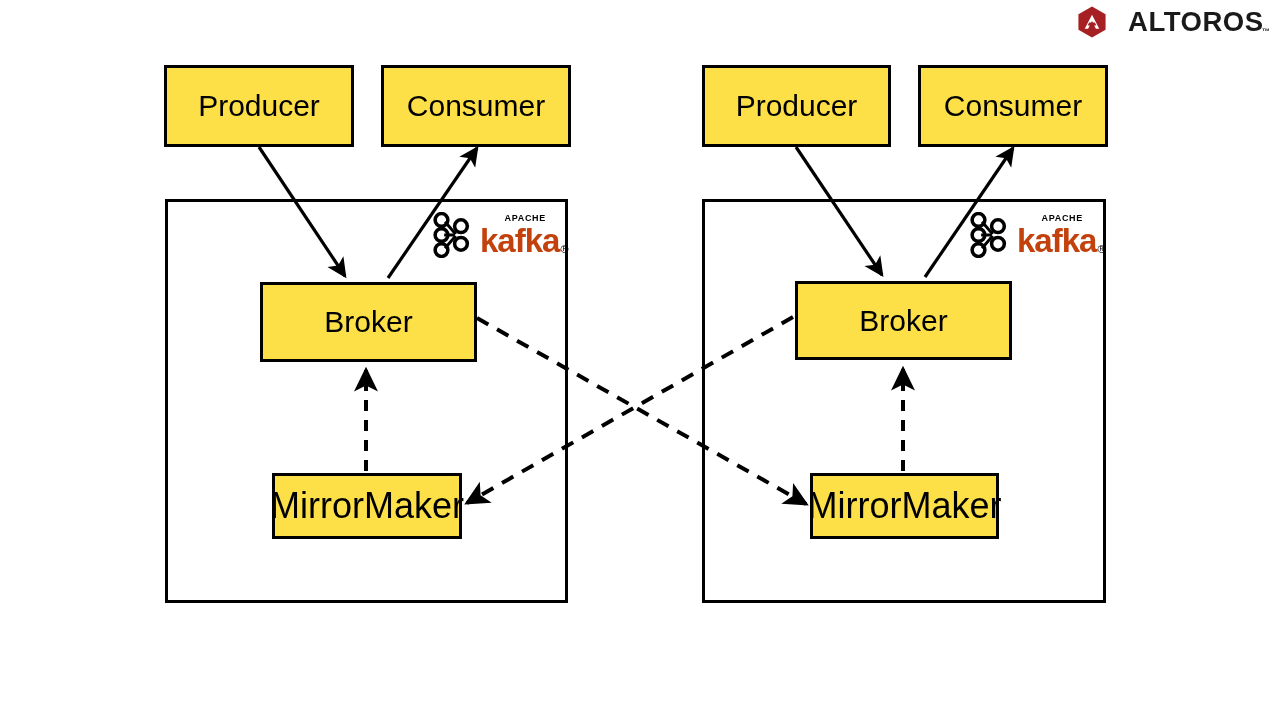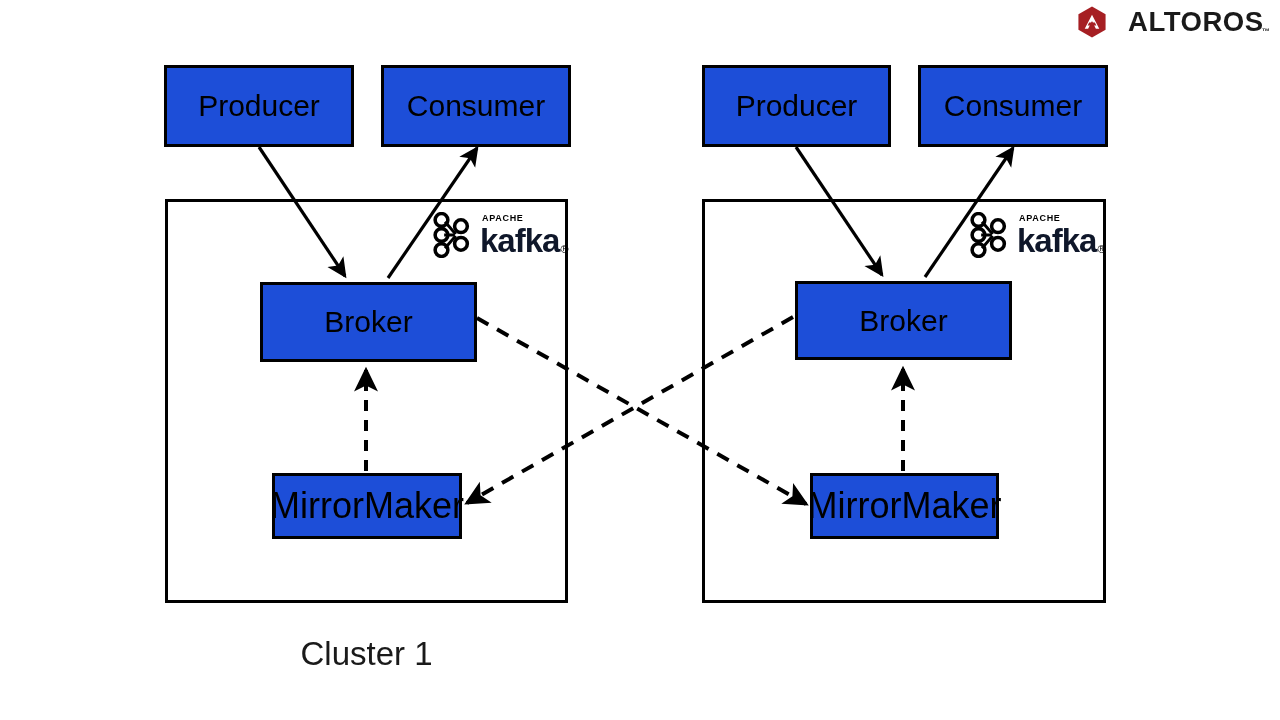--- a/index.html
+++ b/index.html
@@ -60,21 +60,21 @@
     left: 0;
     top: 0;
     width: 1280px;
     height: 720px;
   }
 
   
   .node-box {
     position: absolute;
     box-sizing: border-box;
-    background: #1d4ed8;
+    background: #fde047;
     border: 3px solid #000000;
     display: flex;
     align-items: center;
     justify-content: center;
     z-index: 4;
   }
   .node-box .node-label {
     font-size: 30px;
     line-height: 1;
     color: #000000;
@@ -122,30 +122,31 @@
     justify-content: center;
     line-height: 1;
   }
   .kafka-logo .kafka-apache {
     font-size: 9px;
     font-weight: bold;
     letter-spacing: 0.7px;
     color: #000000;
     margin-bottom: 4px;
     margin-left: 2px;
+    text-align: center;
   }
   .kafka-logo .kafka-word-row {
     display: flex;
     align-items: flex-end;
   }
   .kafka-logo .kafka-word {
     font-size: 33px;
     font-weight: bold;
     letter-spacing: -1px;
-    color: #0f172a;
+    color: #c2410c;
     line-height: 0.85;
   }
   .kafka-logo .kafka-reg {
     font-size: 11px;
     color: #000000;
     margin-left: 1px;
     margin-bottom: 1px;
   }
 
   
@@ -232,21 +233,20 @@
     </svg>
     <div class="kafka-type">
       <span class="kafka-apache">APACHE</span>
       <div class="kafka-word-row">
         <span class="kafka-word">kafka</span>
         <span class="kafka-reg">®</span>
       </div>
     </div>
   </div>
 
-  <div class="cluster-caption" style="left:165px; top:637px; width:403px;">Cluster 1</div>
 
   <div class="node-box" style="left:702px; top:65px; width:189px; height:82px;">
     <span class="node-label">Producer</span>
   </div>
 
   <div class="node-box" style="left:918px; top:65px; width:190px; height:82px;">
     <span class="node-label">Consumer</span>
   </div>
 
   <div class="node-box" style="left:795px; top:281px; width:217px; height:79px;">

